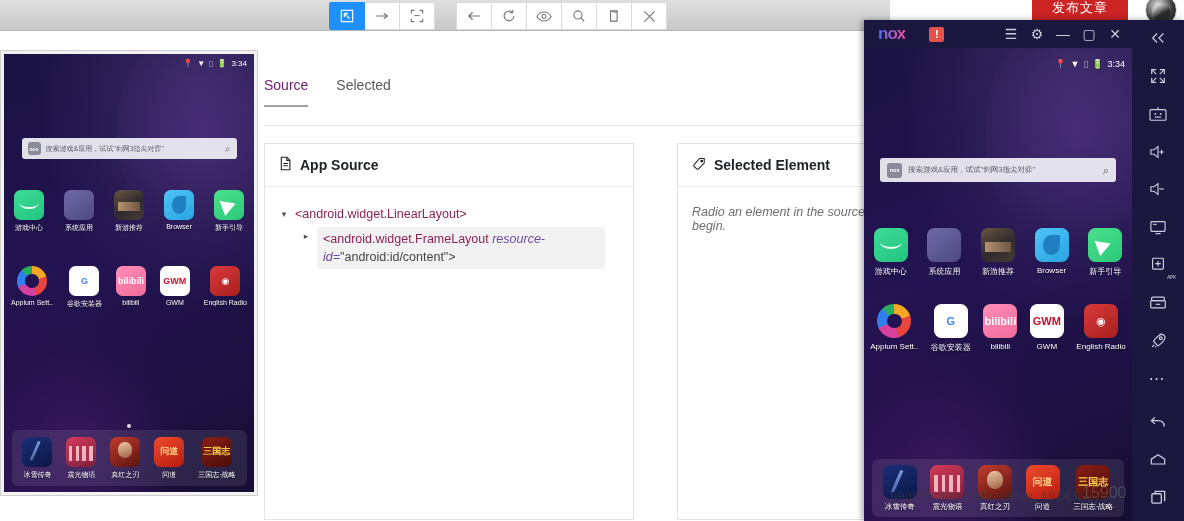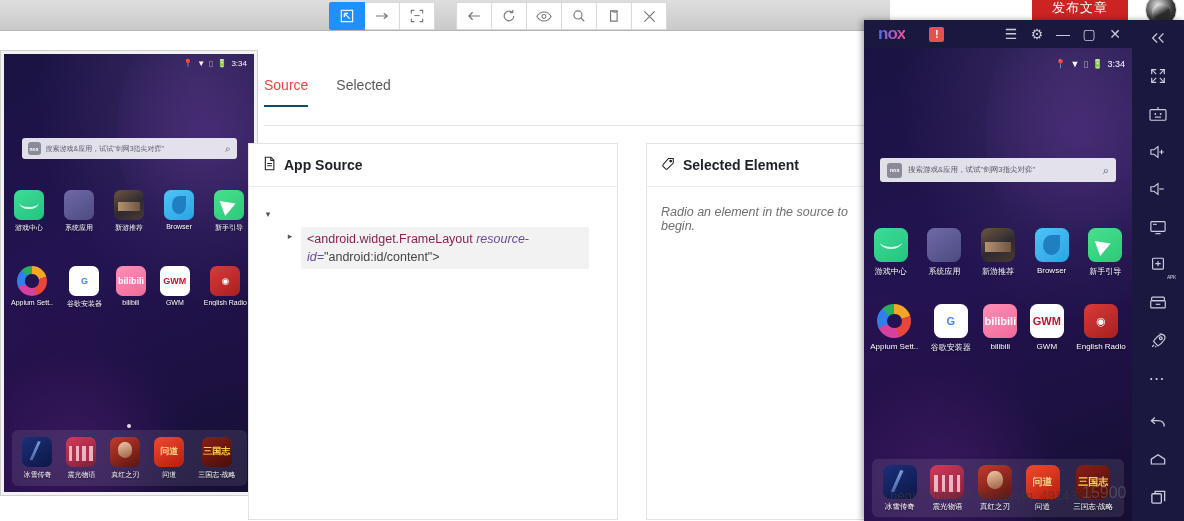--- a/index.html
+++ b/index.html
@@ -33,26 +33,26 @@
   #insp-body{position:absolute;left:0;top:31px;width:890px;height:477px;background:#fff;}
 
   
   #device-panel{position:absolute;left:0px;top:19px;width:258px;height:446px;
      background:#f2f2f2;border:1px solid #cfcfcf;padding:3px;box-sizing:border-box;}
   #device-screen{position:relative;width:100%;height:100%;overflow:hidden;background:#140f30;}
 
   
   #tabs{position:absolute;left:264px;top:46px;width:620px;height:30px;display:flex;gap:28px;}
   .tab{font-size:14px;color:#5a5a5a;padding-bottom:6px;cursor:pointer;}
-  .tab.sel{color:#ef4444;border-bottom:2px solid #0c4a6e;}
+  .tab.sel{color:#701a75;border-bottom:2px solid #a3a3a3;}
   #tabs-underline{position:absolute;left:264px;top:94px;width:626px;height:1px;background:#e6e6e6;}
 
   .card{position:absolute;top:112px;background:#fff;border:1px solid #e3e3e3;}
-  #card-source{left:248px;width:368px;height:375px;}
-  #card-selected{left:646px;width:248px;height:375px;}
+  #card-source{left:264px;width:368px;height:375px;}
+  #card-selected{left:677px;width:248px;height:375px;}
   .card-head{height:42px;border-bottom:1px solid #ececec;display:flex;align-items:center;
      gap:8px;padding:0 14px;font-size:14px;font-weight:bold;color:#20232a;}
   .card-body{padding:18px 14px;font-size:12.5px;}
 
   .tree-row{display:flex;align-items:flex-start;gap:6px;margin-bottom:4px;}
   .caret{width:10px;flex:0 0 10px;color:#555;font-size:9px;line-height:18px;text-align:center;}
   .node{color:#8b2252;line-height:18px;}
   .node .attr{color:#6a4a9c;font-style:italic;}
   .node .val{color:#444;font-style:normal;}
   #tree-child{background:#f2f2f2;padding:3px 6px;border-radius:2px;max-width:276px;}
@@ -322,20 +322,21 @@
             <path d="M2.5 1.2h6l3.2 3.2v10.4H2.5z"></path>
               <path d="M8.4 1.2v3.4h3.3"></path>
               <path d="M4.6 8h5M4.6 10.4h5"></path>
           </svg>
         </span>
         <span>App Source</span>
       </div>
       <div class="card-body">
         <div class="tree-row">
           <span class="caret">▾</span>
+          <span class="node">&lt;android.widget.LinearLayout&gt;</span>
         </div>
         <div class="tree-row indent">
           <span class="caret">▸</span>
           <span class="node" id="tree-child"><span>&lt;android.widget.FrameLayout </span><span class="attr">resource-id</span><span class="attr">=</span><span class="val">"android:id/content"&gt;</span></span>
         </div>
       </div>
     </div>
 
     <div class="card" id="card-selected">
       <div class="card-head">

